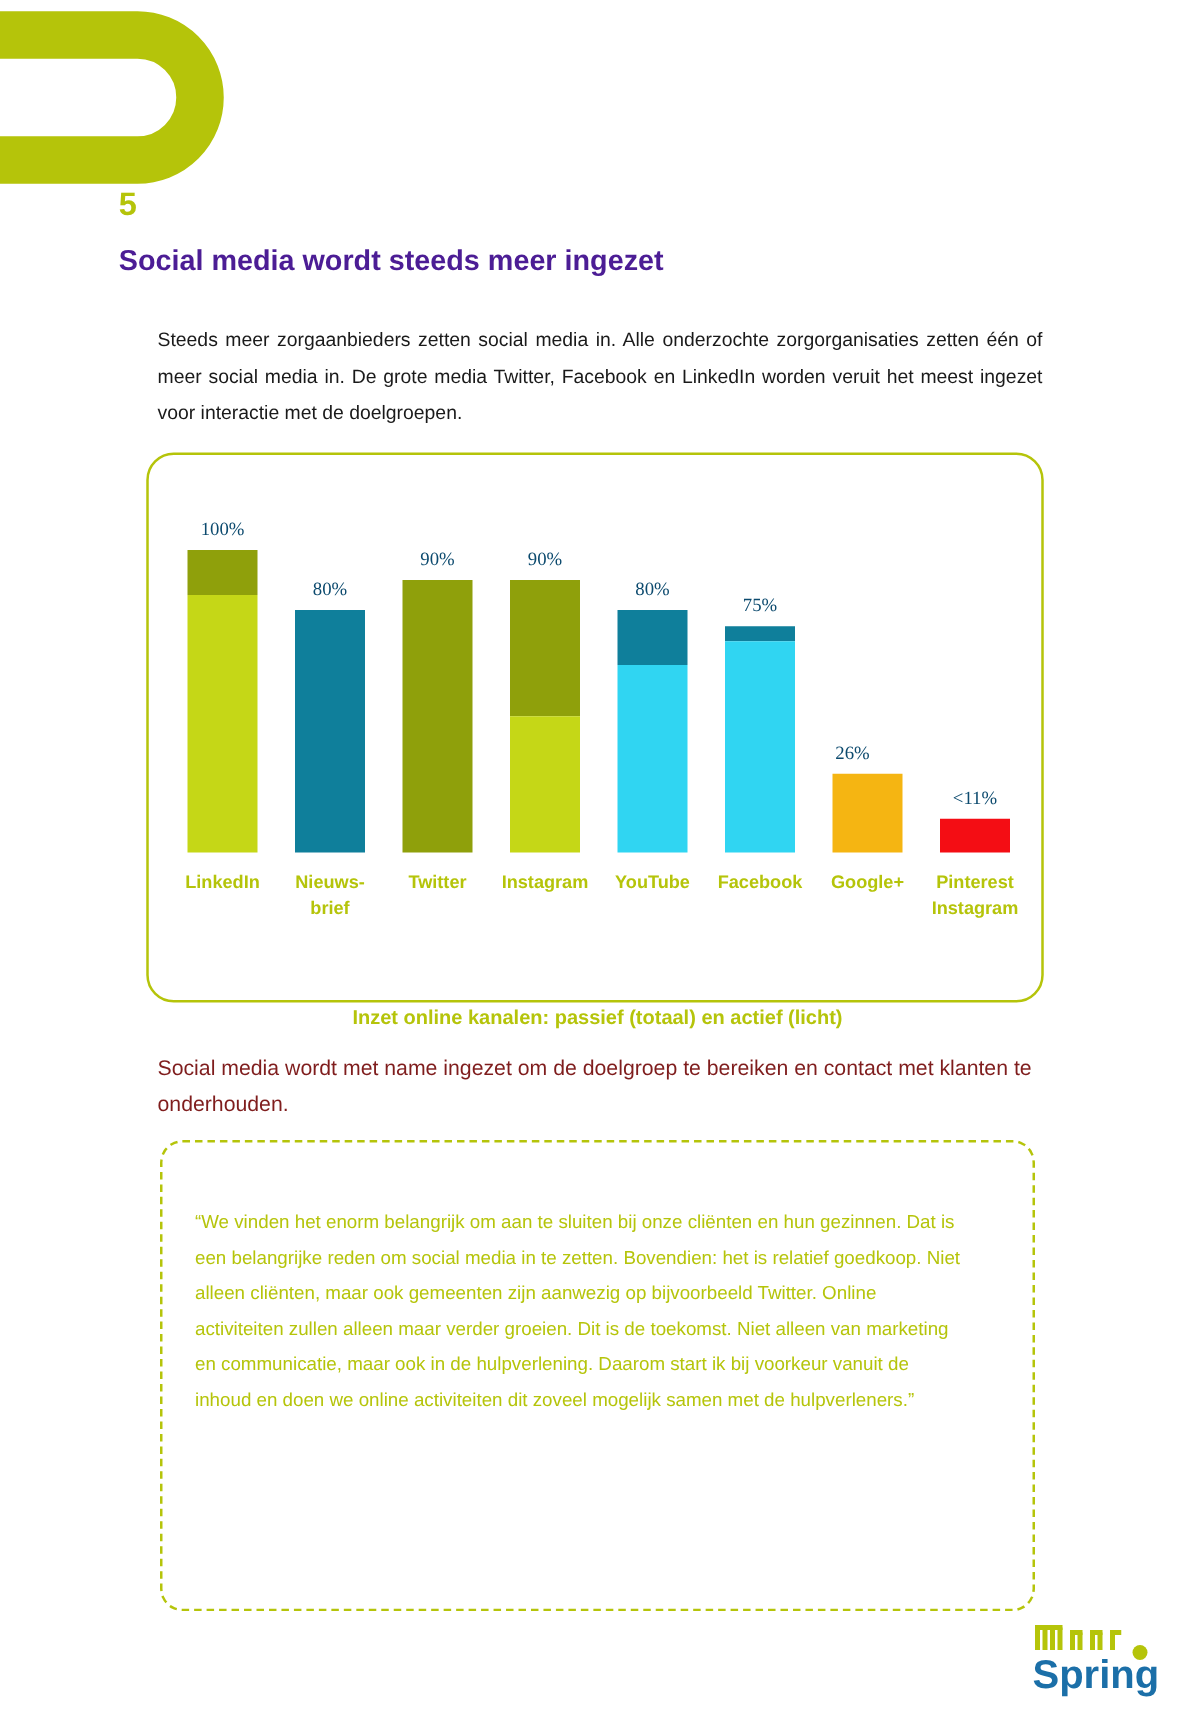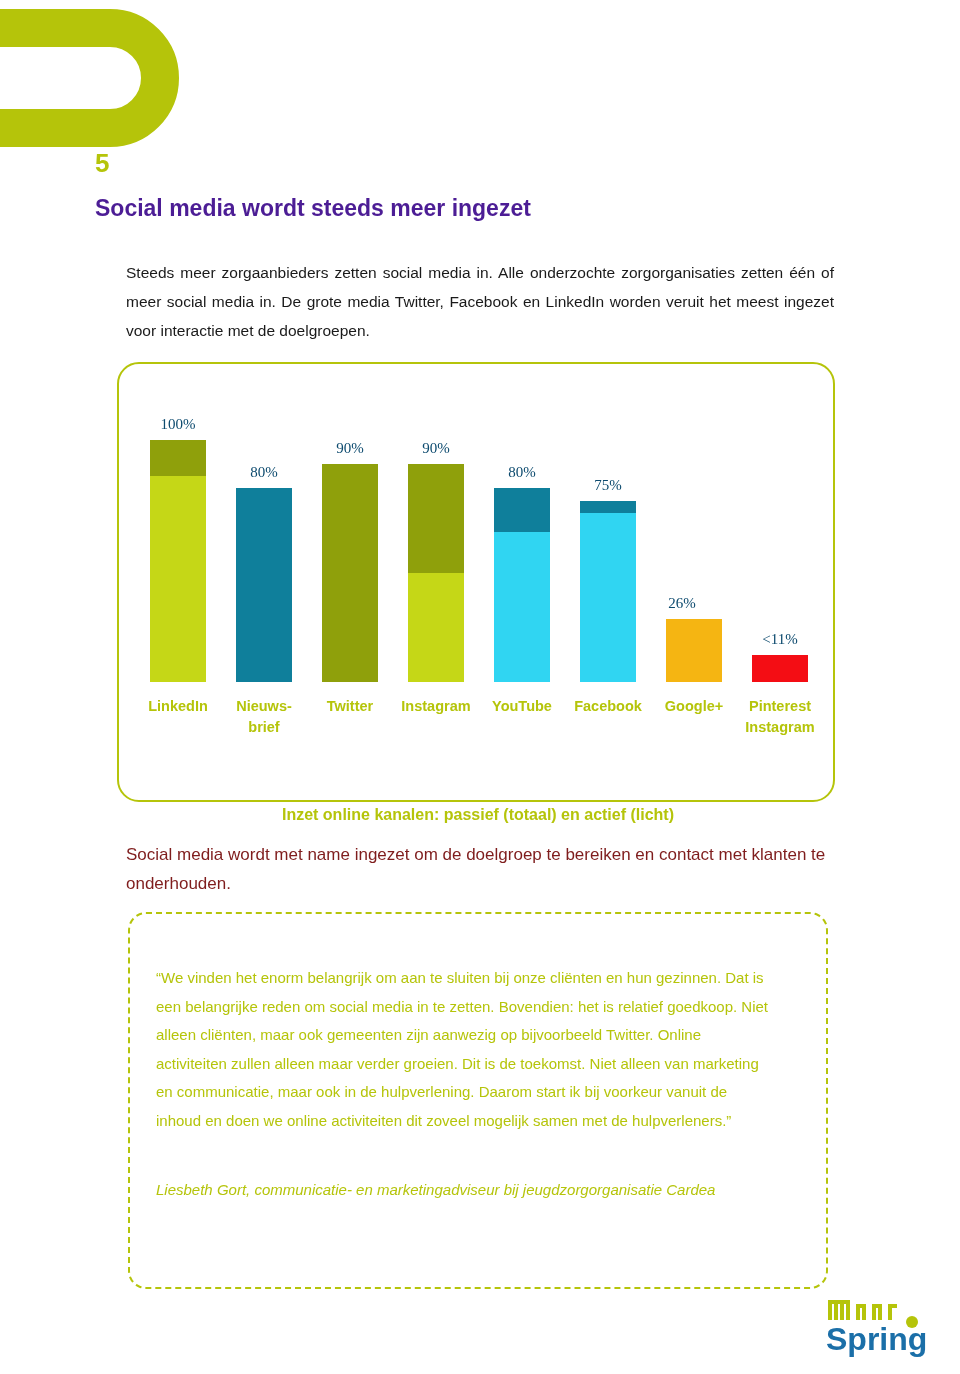--- a/index.html
+++ b/index.html
@@ -144,21 +144,20 @@
       <div class="xlab" style="left: 532px;"><span>Google+</span></div>
       <div class="xlab" style="left: 618px;"><span>Pinterest</span><br><span>Instagram</span></div>
     </div>
   <div class="chart-caption">Inzet online kanalen: passief (totaal) en actief (licht)</div>
 </div>
 
 <div class="mid-text">Social media wordt met name ingezet om de doelgroep te bereiken en contact met klanten te onderhouden.</div>
 
 <div class="quote-box">
   <div class="quote-text">“We vinden het enorm belangrijk om aan te sluiten bij onze cliënten en hun gezinnen. Dat is een belangrijke reden om social media in te zetten. Bovendien: het is relatief goedkoop. Niet alleen cliënten, maar ook gemeenten zijn aanwezig op bijvoorbeeld Twitter. Online activiteiten zullen alleen maar verder groeien. Dit is de toekomst. Niet alleen van marketing en communicatie, maar ook in de hulpverlening. Daarom start ik bij voorkeur vanuit de inhoud en doen we online activiteiten dit zoveel mogelijk samen met de hulpverleners.”</div>
-  <div class="quote-attr">Liesbeth Gort, communicatie- en marketingadviseur bij jeugdzorgorganisatie Cardea</div>
 </div>
 
 <div class="logo">
   <svg width="130" height="62" viewBox="0 0 130 62" xmlns="http://www.w3.org/2000/svg">
     <g fill="#b5c40a">
       <rect x="8" y="6" width="4" height="18"></rect>
       <rect x="14" y="6" width="4" height="18"></rect>
       <rect x="20" y="6" width="4" height="18"></rect>
       <rect x="26" y="6" width="4" height="18"></rect>
       <rect x="8" y="4" width="22" height="4"></rect>

